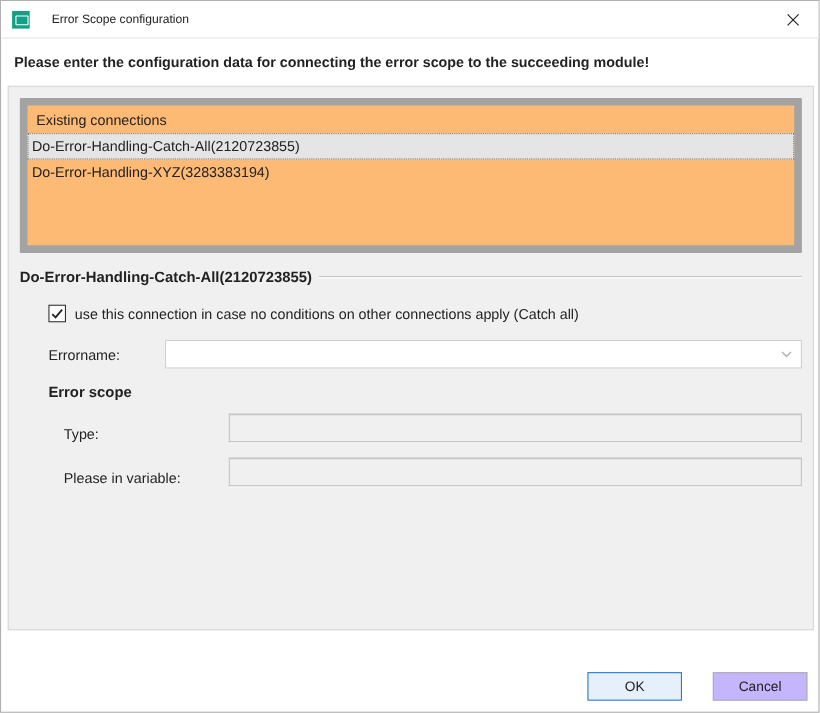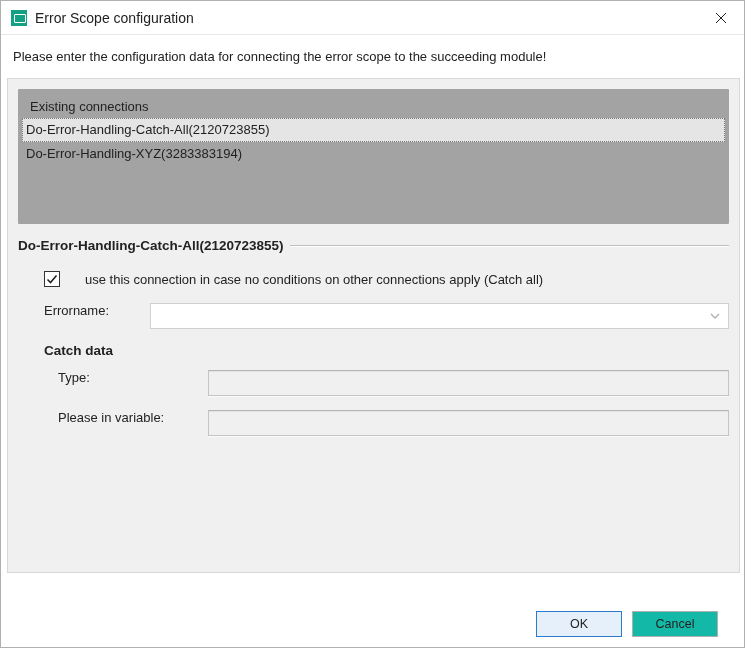--- a/index.html
+++ b/index.html
@@ -29,41 +29,42 @@
       display: inline-block;
     }
     .titlebar-icon::before {
       content: "";
       position: absolute;
       left: 3px; top: 4px;
       width: 10px; height: 7px;
       border: 1px solid #fff;
       border-radius: 1px;
     }
-    .titlebar-text { flex: 1; font-size: 14px; }
+    .titlebar-text { flex: 1; font-size: 11px; margin-left: 12px; }
     .titlebar-close {
       width: 46px; height: 32px;
       display: flex; align-items: center; justify-content: center;
       cursor: pointer;
     }
     .titlebar-close svg { width: 12px; height: 12px; }
     .instruction {
       padding: 14px 12px 14px 12px;
       font-size: 13px;
+      font-weight: bold;
     }
     .main {
       margin: 0 6px 6px 6px;
       background: #f0f0f0;
       border: 1px solid #d8d8d8;
       padding: 10px 10px 14px 10px;
       height: 495px;
     }
     .listbox-wrap {
-      border: 4px solid #a3a3a3;
-      background: #a3a3a3;
+      border: 7px solid #a3a3a3;
+      background: #fdba74;
       border-radius: 1px;
     }
     .listbox-header {
       padding: 6px 8px 4px 8px;
       font-size: 13px;
     }
     .listbox-items {
       min-height: 102px;
       padding-bottom: 6px;
     }
@@ -90,33 +91,33 @@
     .section-sep .sep-line {
       flex: 1; height: 1px; background: #c0c0c0;
       position: relative;
     }
     .section-sep .sep-line::after {
       content: ""; position: absolute; left:0; right:0; top:1px; height:1px; background:#fdfdfd;
     }
     .cond-block { margin: 18px 0 0 18px; }
     .cond-title { font-weight: 600; font-size: 13.5px; margin-bottom: 10px; }
     .check-row {
-      display: flex; align-items: center; gap: 25px;
+      display: flex; align-items: center; gap: 8px;
       margin: 0 0 16px 8px;
     }
     .checkbox {
       width: 16px; height: 16px;
       border: 1px solid #333;
       background: #fff;
       display: inline-flex; align-items: center; justify-content: center;
       cursor: pointer;
     }
     .checkbox svg { width: 12px; height: 12px; }
     .form-row {
-      display: flex; align-items: flex-start;
+      display: flex; align-items: center;
       margin-left: 8px;
       margin-bottom: 14px;
     }
     .form-label {
       width: 106px;
       font-size: 13px;
     }
     .combo {
       flex: 1;
       height: 26px;
@@ -126,43 +127,43 @@
       padding: 0 8px;
       cursor: pointer;
     }
     .combo svg { width: 10px; height: 10px; fill: #b8b8b8; }
     .desc-value { font-size: 13px; }
     .errdata-title {
       font-weight: 600; font-size: 13.5px;
       margin: 6px 0 12px 8px;
     }
     .field-row {
-      display: flex; align-items: flex-start;
+      display: flex; align-items: flex-end;
       margin-left: 22px;
       margin-bottom: 14px;
     }
     .field-label { width: 150px; font-size: 13px; }
     .field-box {
       flex: 1;
       height: 26px;
       background: #f0f0f0;
       border: 1px solid #c4c4c4;
       border-top-color: #b5b5b5;
       box-shadow: inset 0 1px 0 #e2e2e2, 0 1px 0 #fafafa;
     }
     .button-row {
       position: absolute;
-      right: 28px;
+      right: 12px;
       bottom: 12px;
-      display: flex; gap: 10px; padding-left: 20px;
+      display: flex; gap: 28px; padding-left: 20px;
     }
     .btn {
       width: 86px; height: 26px;
       border: 1px solid #b0b0b0;
-      background: #14b8a6;
+      background: #c4b5fd;
       font-size: 12.5px;
       display: inline-flex; align-items: center; justify-content: center;
       cursor: pointer;
     }
     .btn.primary {
       border: 1px solid #2a7ad0;
       background: #e5f0fb;
     }
     .dialog {
       position: relative;
@@ -217,21 +218,21 @@
         <span class="form-label">Errorname:</span>
         <div class="combo">
           <span></span>
           <svg viewBox="0 0 10 10">
               <polyline points="1,3 5,7 9,3" fill="none" stroke="#b0b0b0" stroke-width="1.3"></polyline>
             </svg>
         </div>
       </div>
 
 
-      <div class="errdata-title">Catch data</div>
+      <div class="errdata-title">Error scope</div>
 
       <div class="field-row">
         <span class="field-label">Type:</span>
         <div class="field-box"></div>
       </div>
 
       <div class="field-row">
         <span class="field-label">Please in variable:</span>
         <div class="field-box"></div>
       </div>

